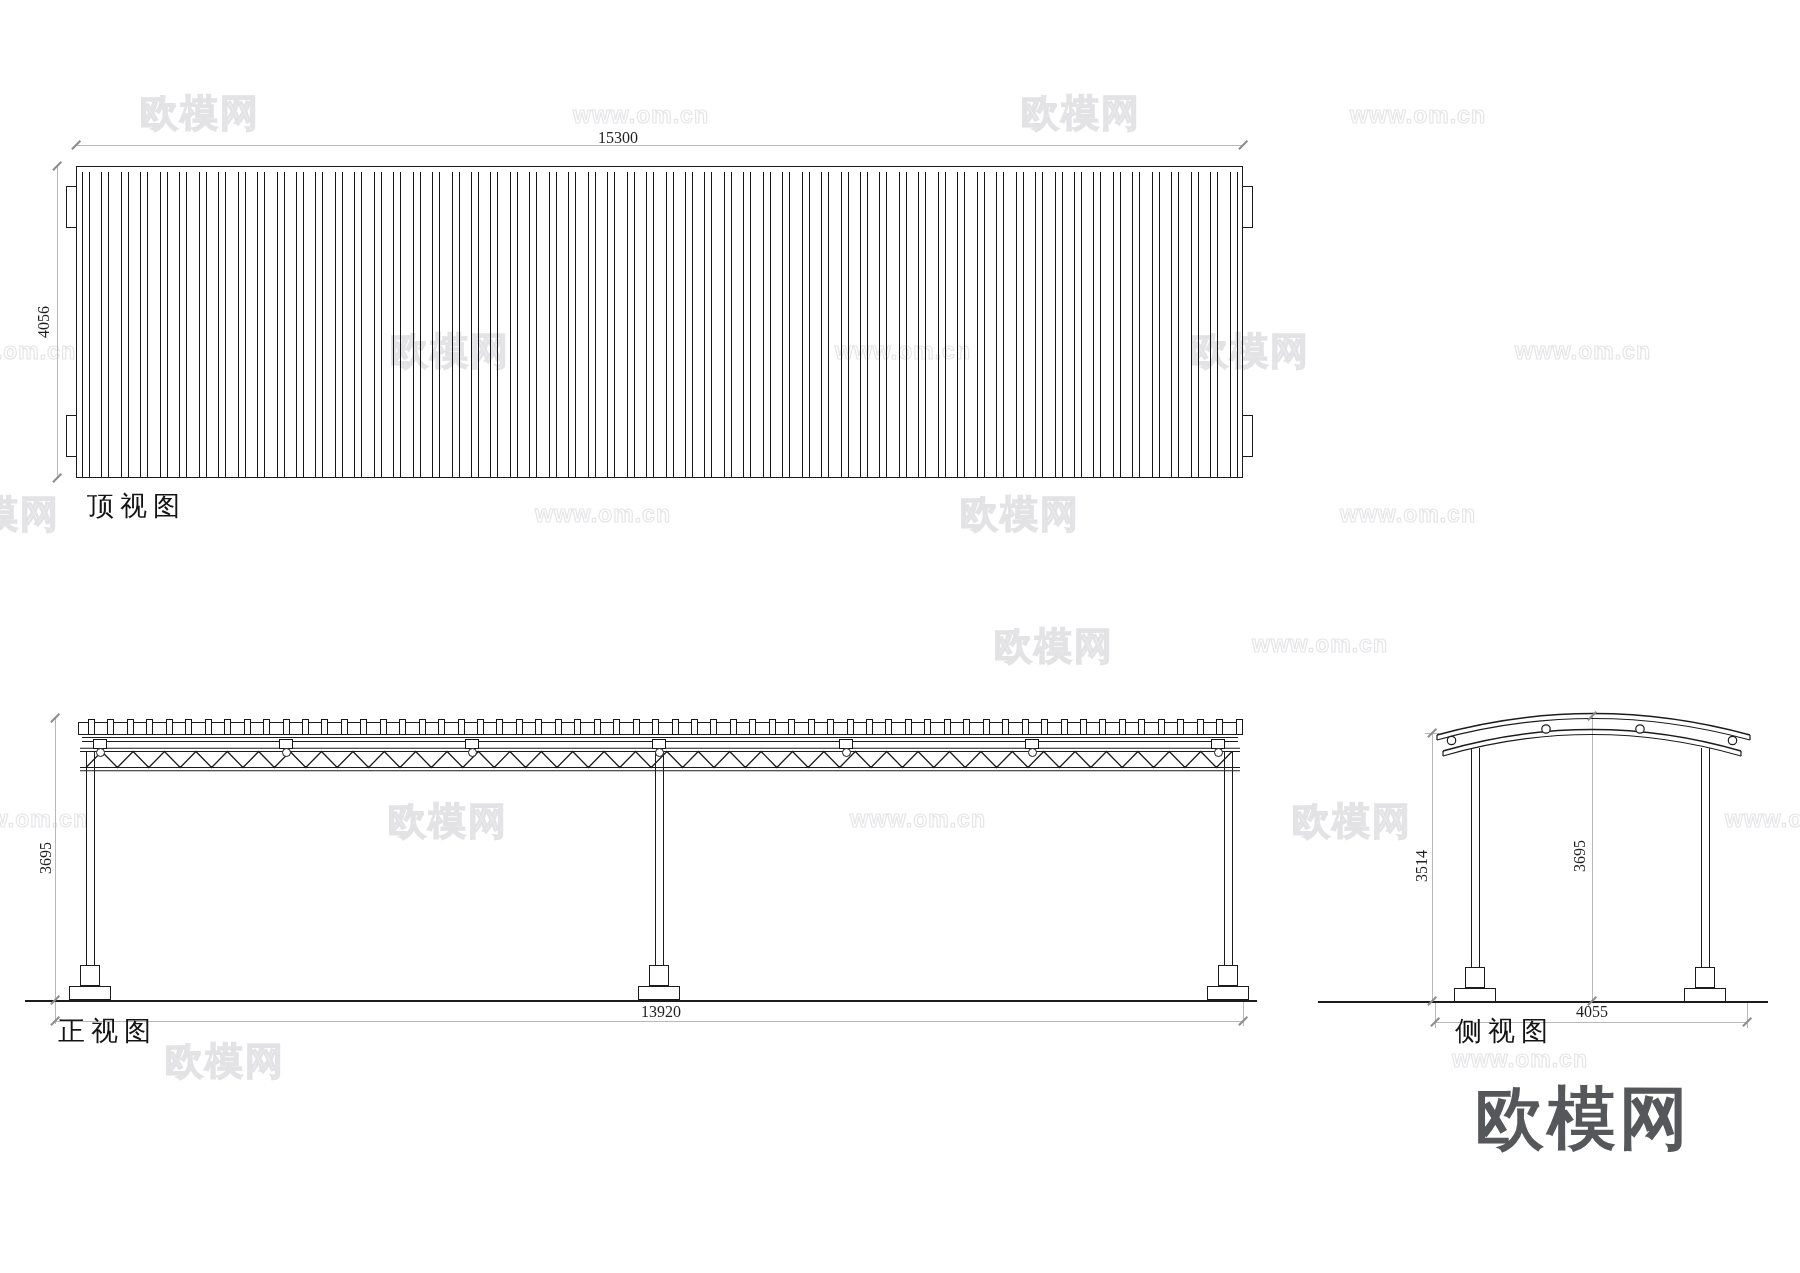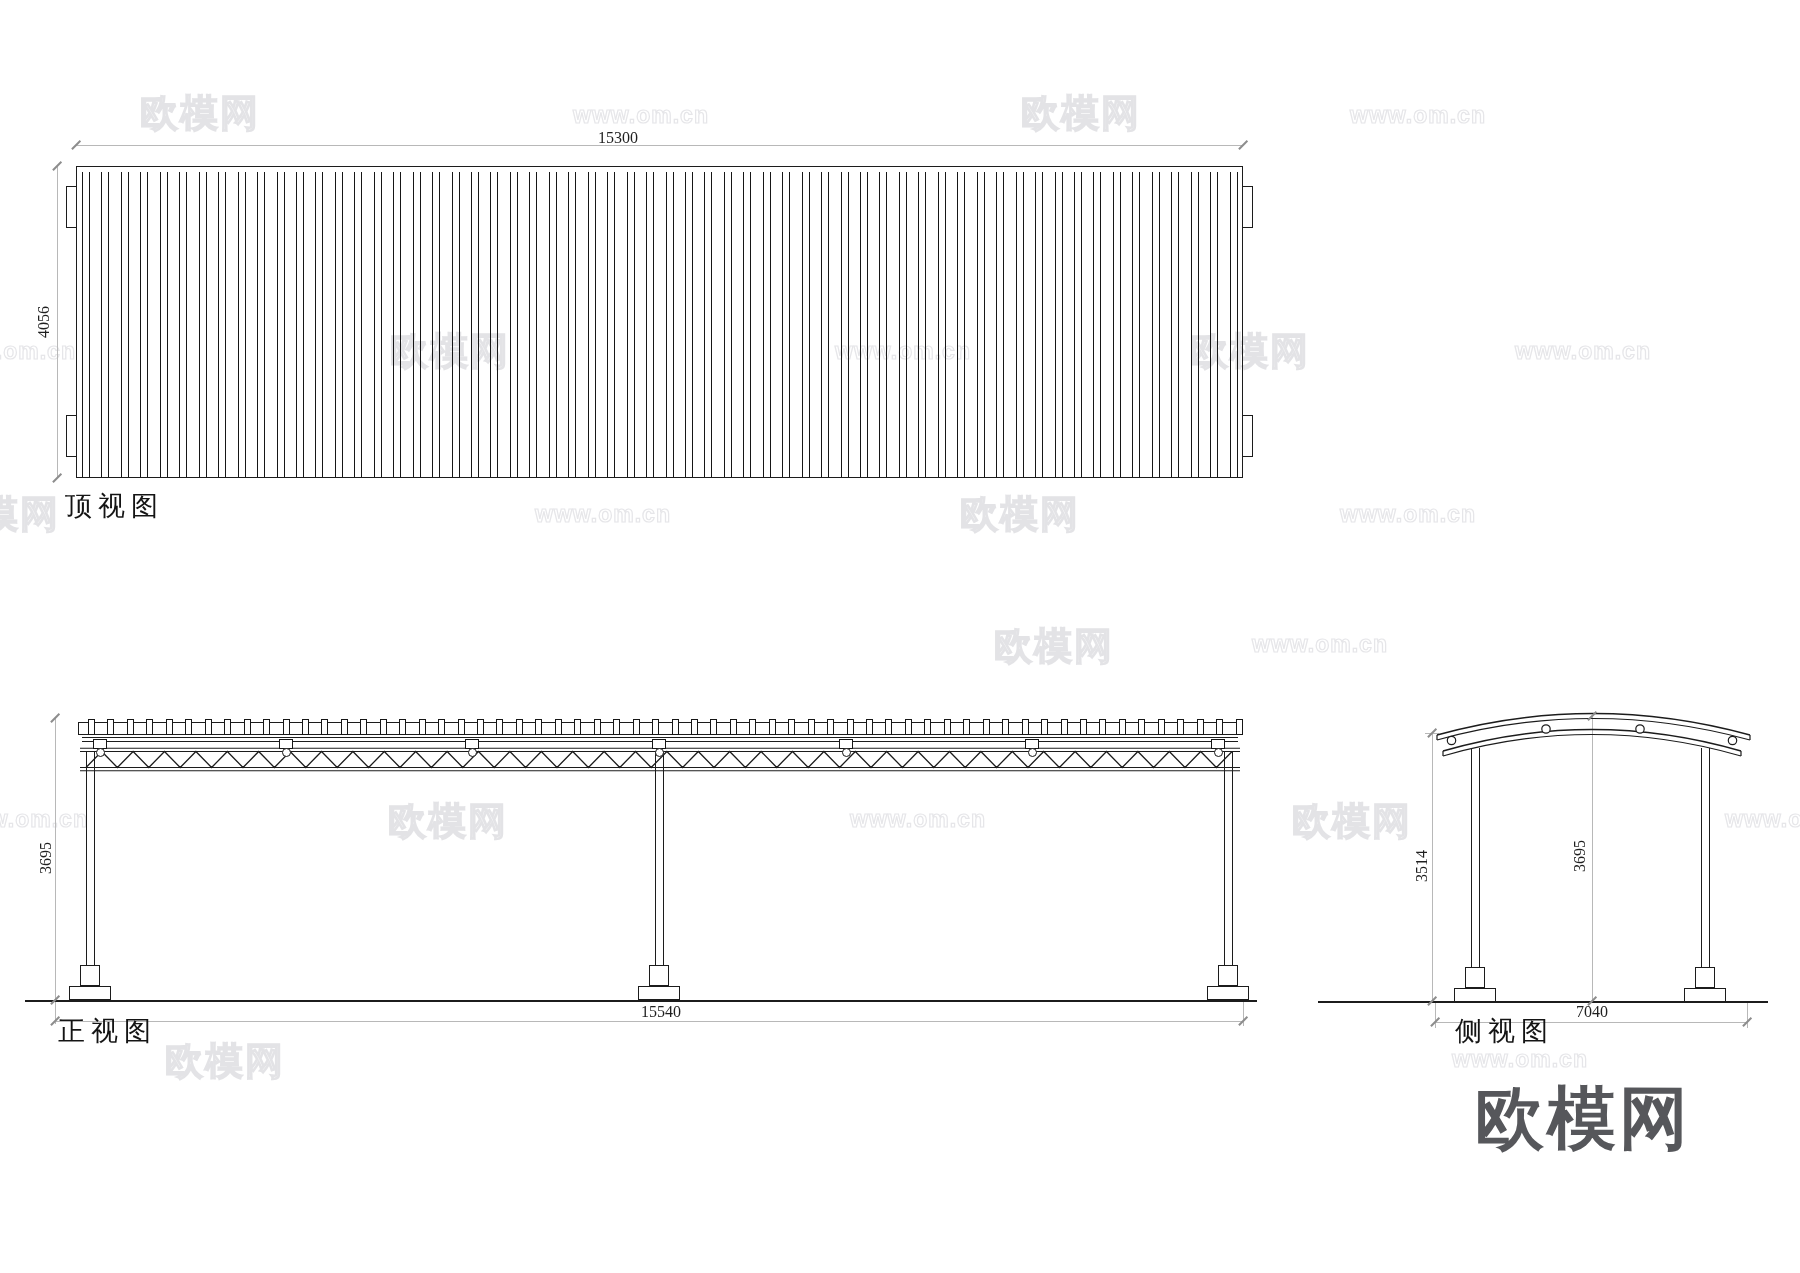--- a/index.html
+++ b/index.html
@@ -158,21 +158,21 @@
       <div class="tv-slat" style="left: 1152.55px;"></div>
     </div>
 
   <div class="tv-tab" style="left:66px;top:186px"></div>
   <div class="tv-tab" style="left:66px;top:415px"></div>
   <div class="tv-tab" style="left:1242px;top:186px"></div>
   <div class="tv-tab" style="left:1242px;top:415px"></div>
 
   <div class="dimtext h" style="left:618px;top:130px">15300</div>
   <div class="dimtext v" style="left:44px;top:322px">4056</div>
-  <div class="viewlabel" style="left:65px;top:493px">顶视图</div>
+  <div class="viewlabel" style="left:87px;top:493px">顶视图</div>
 
   <div id="fv-band"></div>
   <div id="fv-subrail"></div>
   <div id="fv-purlins">
       <div class="fv-purlin" style="left: 88px;"></div>
       <div class="fv-purlin" style="left: 107.45px;"></div>
       <div class="fv-purlin" style="left: 126.9px;"></div>
       <div class="fv-purlin" style="left: 146.35px;"></div>
       <div class="fv-purlin" style="left: 165.8px;"></div>
       <div class="fv-purlin" style="left: 185.25px;"></div>
@@ -259,21 +259,21 @@
       <div class="foot-a" style="left: 80px; top: 965px;"></div>
       <div class="foot-b" style="left: 69px; top: 986px;"></div>
       <div class="column" style="left: 654.5px; top: 752px; height: 213px;"></div>
       <div class="foot-a" style="left: 649px; top: 965px;"></div>
       <div class="foot-b" style="left: 638px; top: 986px;"></div>
       <div class="column" style="left: 1223.5px; top: 752px; height: 213px;"></div>
       <div class="foot-a" style="left: 1218px; top: 965px;"></div>
       <div class="foot-b" style="left: 1207px; top: 986px;"></div>
     </div>
   <div class="line-dark" style="left:25px;top:1000px;width:1232px;height:1.5px"></div>
-  <div class="dimtext h" style="left:661px;top:1004px">15540</div>
+  <div class="dimtext h" style="left:661px;top:1004px">13920</div>
   <div class="dimtext v" style="left:46px;top:858px">3695</div>
   <div class="viewlabel" style="left:58px;top:1018px">正视图</div>
 
   <svg class="draw" style="left:1410px;top:695px" width="370" height="75" viewBox="1410 695 370 75">
     <path d="M1437,735 Q1593,692 1750,735" fill="none" stroke="#1c1c1c" stroke-width="1.4"></path>
     <path d="M1437,740 Q1593,697 1750,740" fill="none" stroke="#1c1c1c" stroke-width="1.2"></path>
     <path d="M1437,735 L1437,740 M1750,735 L1750,740" stroke="#1c1c1c" stroke-width="1.2"></path>
     <path d="M1443,751 Q1592,708 1741,751" fill="none" stroke="#1c1c1c" stroke-width="1.4"></path>
     <path d="M1443,756 Q1592,713 1741,756" fill="none" stroke="#1c1c1c" stroke-width="1.2"></path>
     <path d="M1443,751 L1443,756 M1741,751 L1741,756" stroke="#1c1c1c" stroke-width="1.2"></path>
@@ -284,21 +284,21 @@
   </svg>
   <div class="column" style="left:1471px;top:748px;height:219px"></div>
   <div class="column" style="left:1701px;top:748px;height:219px"></div>
   <div class="foot-a" style="left:1465px;top:967px"></div>
   <div class="foot-b" style="left:1454px;top:988px"></div>
   <div class="foot-a" style="left:1695px;top:967px"></div>
   <div class="foot-b" style="left:1684px;top:988px"></div>
   <div class="line-dark" style="left:1318px;top:1001px;width:450px;height:1.5px"></div>
   <div class="dimtext v" style="left:1422px;top:866px">3514</div>
   <div class="dimtext v" style="left:1580px;top:856px">3695</div>
-  <div class="dimtext h" style="left:1592px;top:1004px">7040</div>
+  <div class="dimtext h" style="left:1592px;top:1004px">4055</div>
   <div class="viewlabel" style="left:1455px;top:1018px">侧视图</div>
 
   <div id="brand-logo">欧模网</div>
 
   <div id="dims-layer">
       <div class="dimline" style="left: 76px; top: 145px; width: 1167px; height: 1px;"></div>
       <div class="dimline" style="left: 57px; top: 166px; width: 1px; height: 312px;"></div>
       <div class="dimline" style="left: 55px; top: 718px; width: 1px; height: 306px;"></div>
       <div class="dimline" style="left: 55px; top: 1021px; width: 1188px; height: 1px;"></div>
       <div class="dimline" style="left: 1243px; top: 1000px; width: 1px; height: 26px;"></div>

